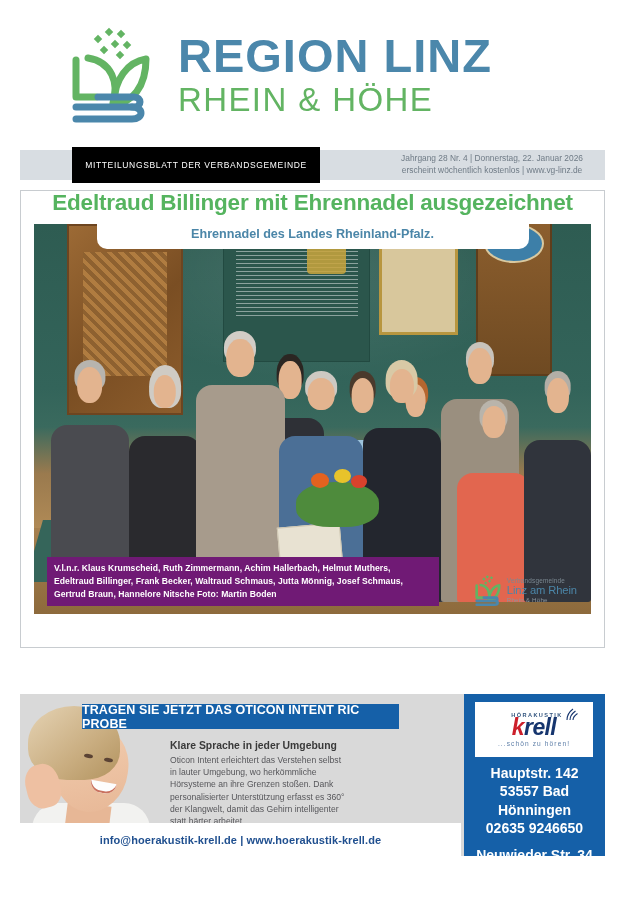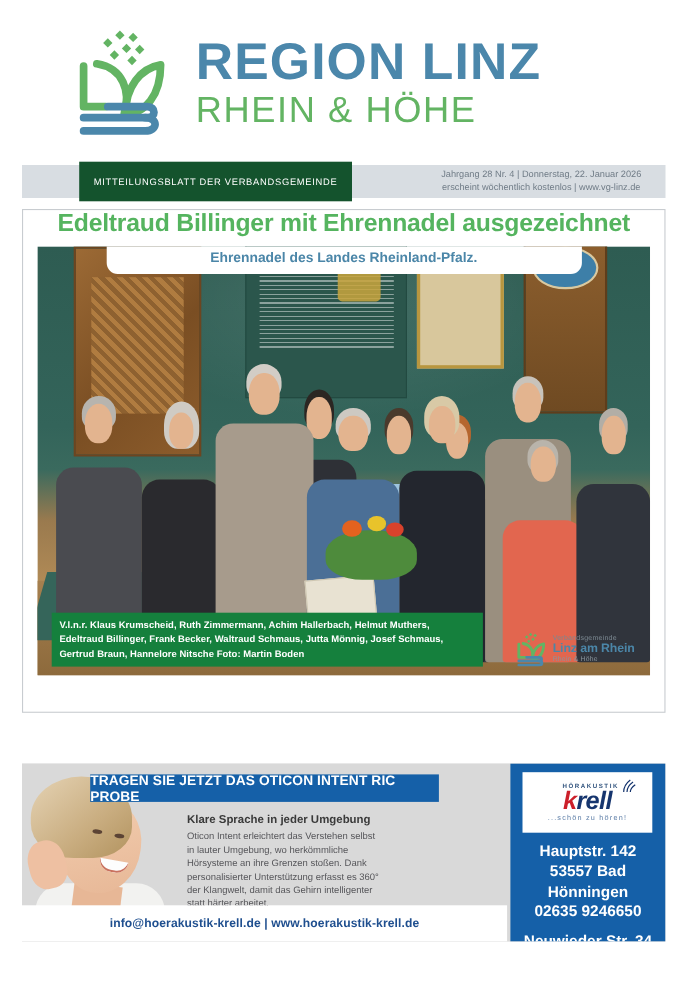--- a/index.html
+++ b/index.html
@@ -34,21 +34,21 @@
   
   .infobar{
     position:relative;
     height:30px;
     background:#d8dde2;
     margin:0 20px;
   }
   .infobar-tag{
     position:absolute;left:52px;top:-3px;
     width:248px;height:36px;
-    background:#14532d;
+    background:#000000;
     color:#ffffff;
     font-size:8.5px;letter-spacing:0.65px;font-weight:normal;
     display:flex;align-items:center;justify-content:center;
     text-align:center;
     box-sizing:border-box;
   }
   .infobar-meta{
     position:absolute;right:22px;top:0;height:30px;
     display:flex;flex-direction:column;justify-content:center;
     align-items:center;
@@ -126,37 +126,37 @@
   .ph-bouquet .f1{position:absolute;left:18%;top:6%;width:22%;height:26%;border-radius:50%;background:#e4621f;}
   .ph-bouquet .f2{position:absolute;left:46%;top:0%;width:20%;height:24%;border-radius:50%;background:#e8c32b;}
   .ph-bouquet .f3{position:absolute;left:66%;top:10%;width:19%;height:22%;border-radius:50%;background:#d9422c;}
   .ph-cert{position:absolute;left:44%;bottom:8%;width:11%;height:18%;
     background:#e8e2d2;transform:rotate(-5deg);border:1px solid #cfc7b2;}
 
   
   .caption{
     position:absolute;left:13px;bottom:8px;
     width:392px;
-    background:#15803d;
+    background:#701a75;
     color:#ffffff;
     font-size:8.6px;
     font-weight:bold;
     line-height:1.52;
     padding:5px 7px;
     box-sizing:border-box;
     letter-spacing:0.05px;
   }
   .vg-logo{
     position:absolute;right:14px;bottom:8px;
     display:flex;align-items:center;gap:5px;
   }
   .vg-mark{width:30px;height:31px;flex:0 0 30px;}
   .vg-txt{line-height:1.12;}
   .vg-l1{font-size:6.4px;color:#7b8891;letter-spacing:.2px;}
-  .vg-l2{font-size:11.2px;color:#4b86a8;font-weight:bold;letter-spacing:-.1px;}
+  .vg-l2{font-size:11.2px;color:#4b86a8;font-weight:normal;letter-spacing:-.1px;}
   .vg-l3{font-size:6.2px;color:#8a959d;letter-spacing:.2px;}
 
   
   .advert{
     position:absolute;left:20px;top:694px;
     width:585px;height:162px;
     background:#d9d9d9;
     overflow:hidden;
   }
   .ad-left{position:absolute;left:0;top:0;width:441px;height:162px;}

